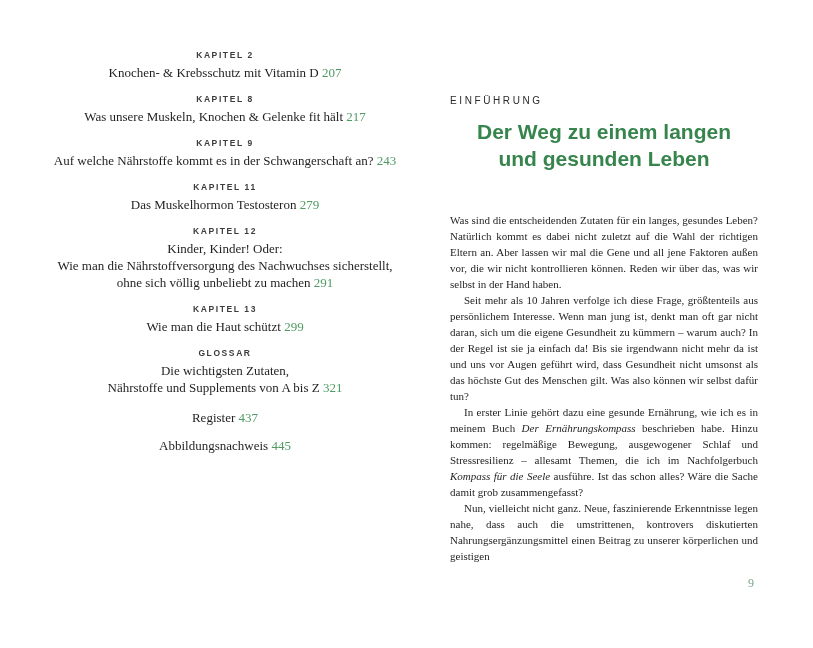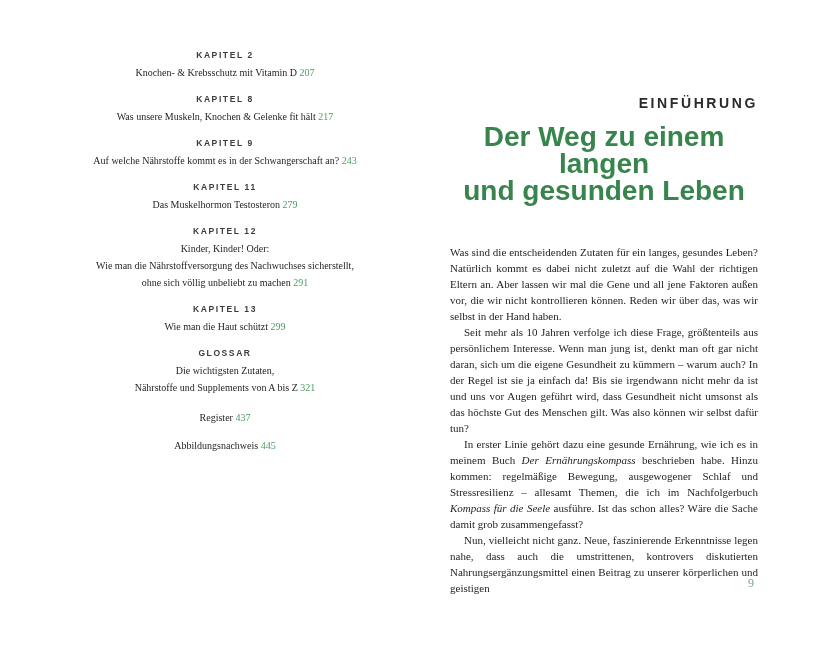--- a/index.html
+++ b/index.html
@@ -27,40 +27,40 @@
   }
   .toc-entry { margin-bottom: 13px; }
   .toc-entry.no-label { margin-bottom: 11px; }
   .toc-label {
     font-family: "Liberation Sans", sans-serif;
     font-size: 8.5px; font-weight: bold; letter-spacing: 1.6px;
     color: var(--label-color);
     margin-bottom: 4px;
   }
   .toc-title {
-    font-size: 10px; line-height: 17px;
+    font-size: 13px; line-height: 17px;
     color: var(--text-color);
     white-space: nowrap;
   }
   .toc-page-num { color: var(--num-green); }
 
   
   .intro { position: absolute; left: 450px; top: 95px; width: 308px; }
   .kicker {
-    text-align: right;
+    text-align: left;
     font-family: "Liberation Sans", sans-serif;
-    font-size: 14px; font-weight: bold; letter-spacing: 2.6px;
+    font-size: 10px; font-weight: normal; letter-spacing: 2.6px;
     color: #2a2a2a;
     margin-bottom: 12px;
   }
   .chapter-title {
     text-align: center;
     font-family: "Liberation Sans", sans-serif;
     font-weight: bold;
-    font-size: 28px; line-height: 27px;
+    font-size: 21px; line-height: 27px;
     color: var(--heading-green);
     margin: 0 0 40px 0;
   }
   .body {
     font-size: 11px; line-height: 16px;
     text-align: justify;
     color: var(--text-color);
   }
   .body p { margin: 0; }
   .body p.indent { text-indent: 14px; }

